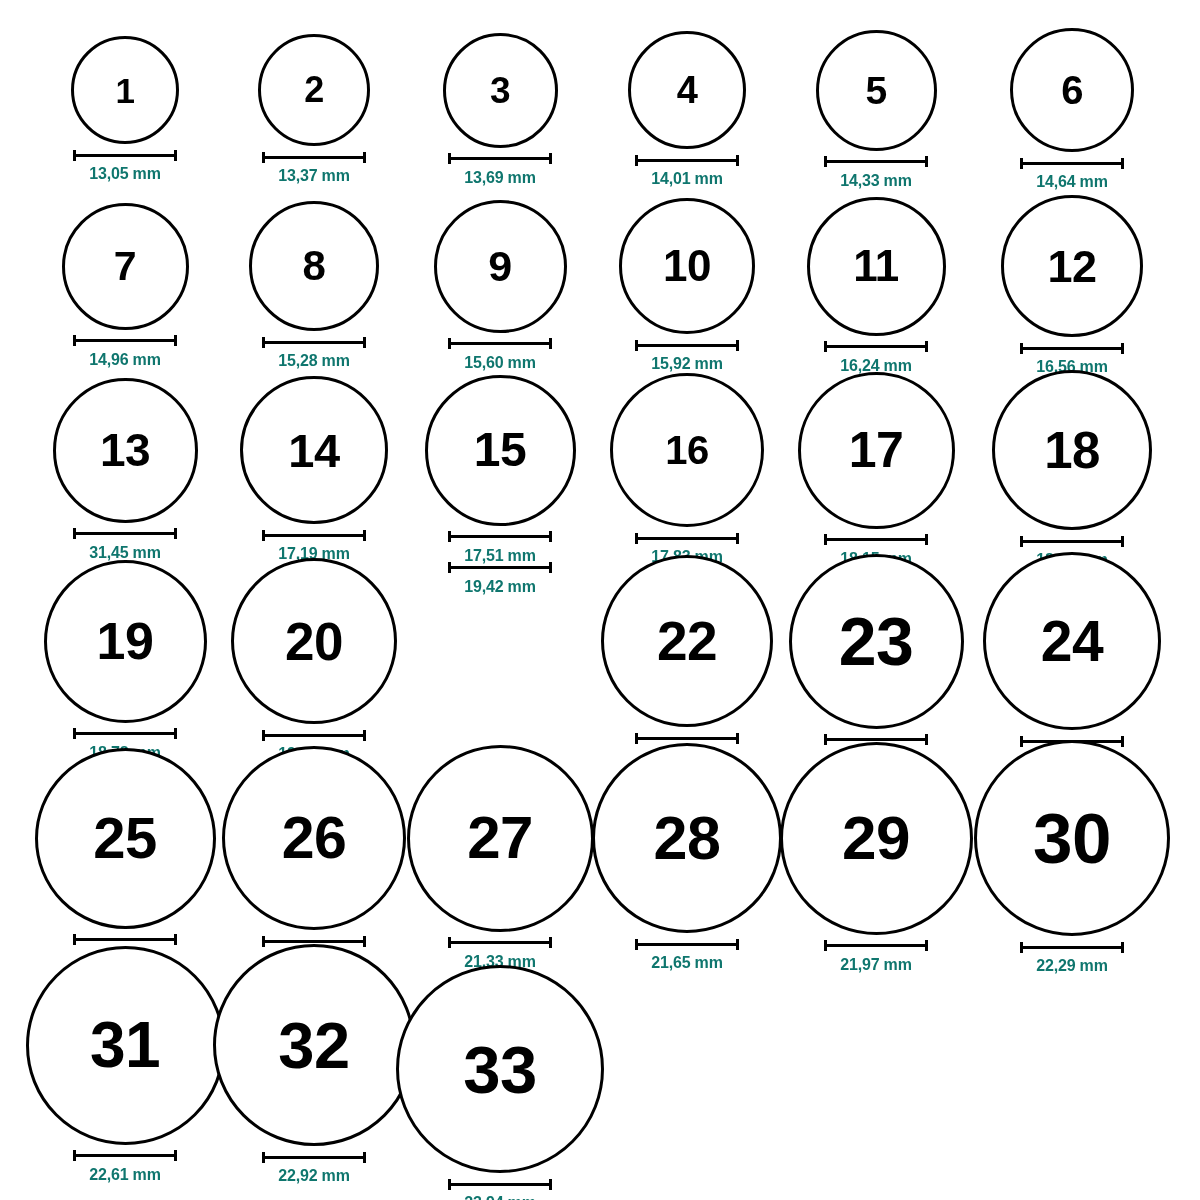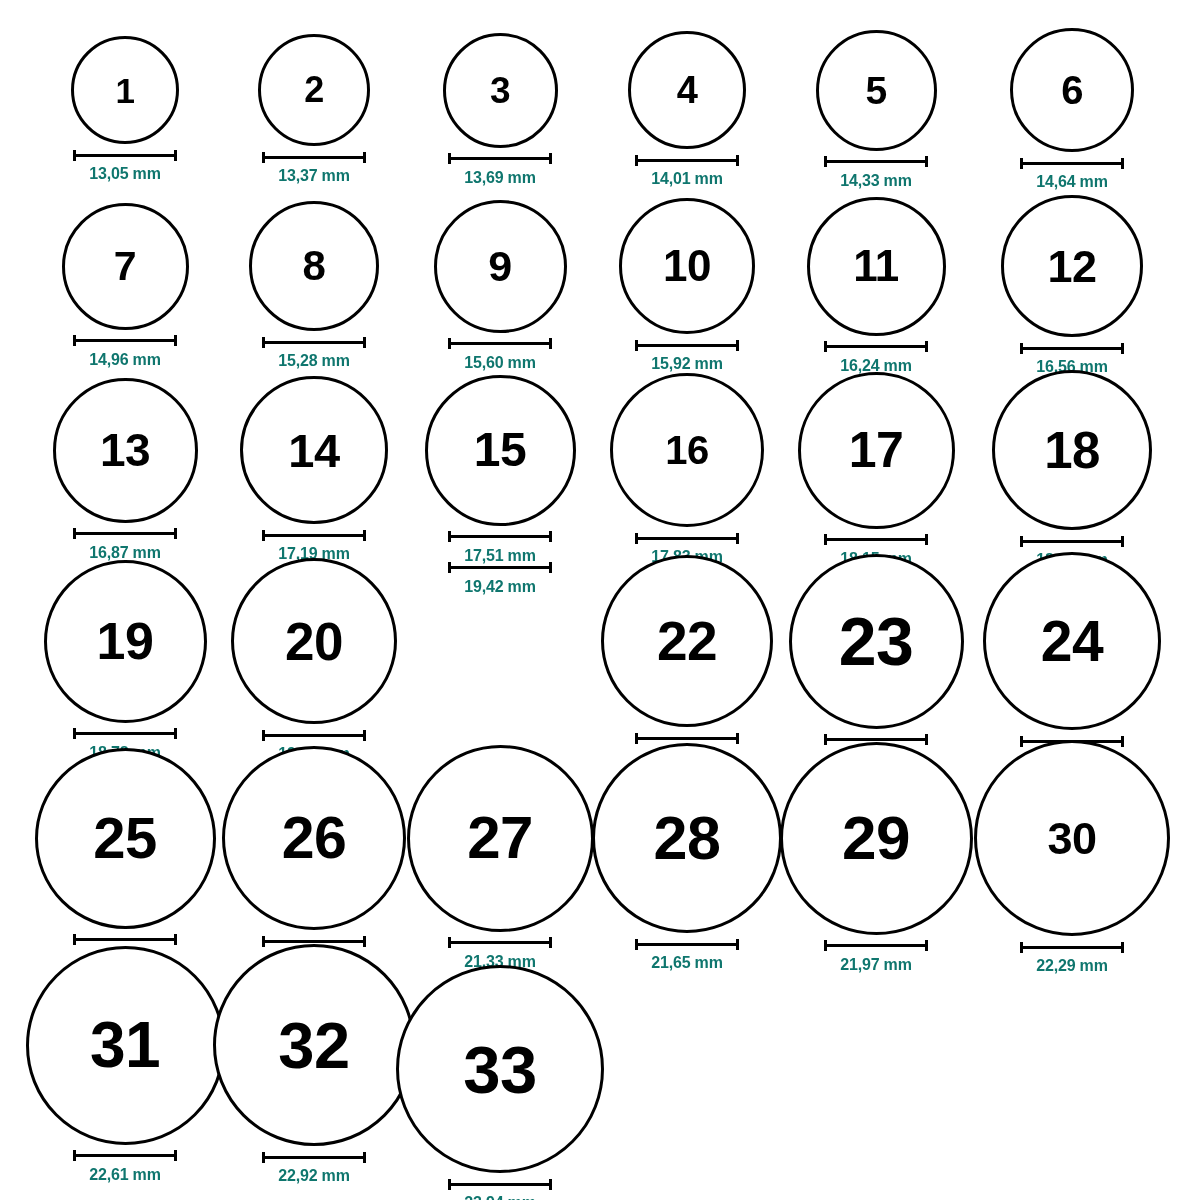--- a/index.html
+++ b/index.html
@@ -248,21 +248,21 @@
     <div class="size-cell" style="left: 35px; top: 377.5px; width: 180px;">
       <div class="ring-circle" style="width: 145px; height: 145px;">
         <span class="ring-number" style="font-size: 46px;">13</span>
       </div>
       <div class="measure">
         <div class="ruler" style="width: 104px;">
           <div class="bar"></div>
           <div class="cap"></div>
           <div class="cap"></div>
         </div>
-        <div class="mm-label">16,87 mm</div>
+        <div class="mm-label">31,45 mm</div>
       </div>
     </div>
     <div class="size-cell" style="left: 224px; top: 376px; width: 180px;">
       <div class="ring-circle" style="width: 148px; height: 148px;">
         <span class="ring-number" style="font-size: 47px;">14</span>
       </div>
       <div class="measure">
         <div class="ruler" style="width: 104px;">
           <div class="bar"></div>
           <div class="cap"></div>
@@ -458,21 +458,21 @@
         <div class="ruler" style="width: 104px;">
           <div class="bar"></div>
           <div class="cap"></div>
           <div class="cap"></div>
         </div>
         <div class="mm-label">21,97 mm</div>
       </div>
     </div>
     <div class="size-cell" style="left: 982px; top: 740px; width: 180px;">
       <div class="ring-circle" style="width: 196px; height: 196px;">
-        <span class="ring-number" style="font-size: 45px;">30</span>
+        <span class="ring-number" style="font-size: 71px;">30</span>
       </div>
       <div class="measure">
         <div class="ruler" style="width: 104px;">
           <div class="bar"></div>
           <div class="cap"></div>
           <div class="cap"></div>
         </div>
         <div class="mm-label">22,29 mm</div>
       </div>
     </div>

